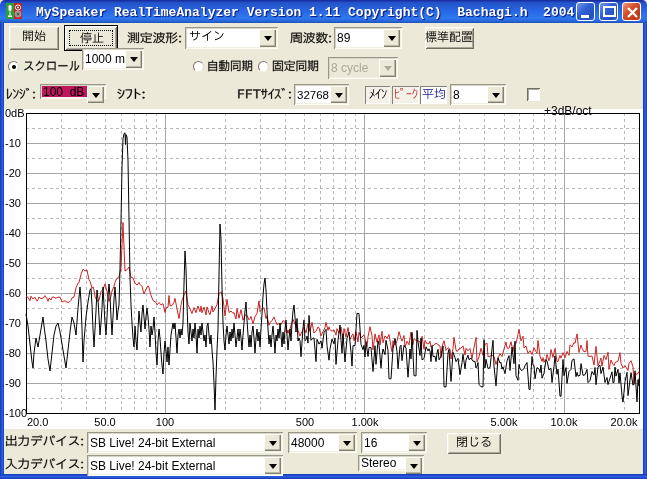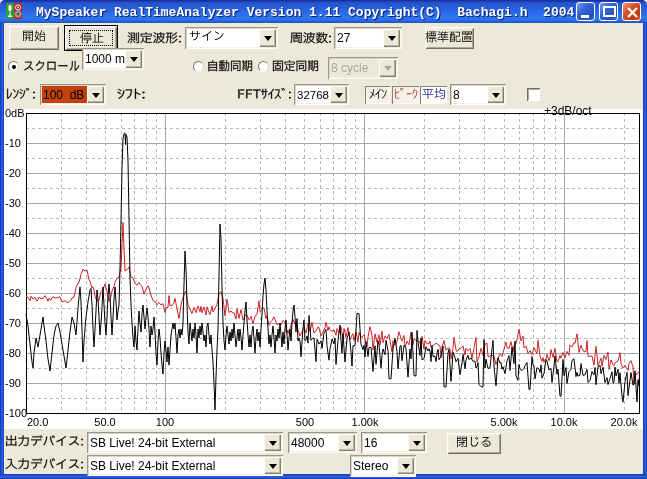--- a/index.html
+++ b/index.html
@@ -149,21 +149,21 @@
         <path d="M11.1 3.276V4.08H8.82V5.136Q8.82 7.416 7.74 8.693999999999999Q6.66 9.972 4.428 10.620000000000001L4.056 9.828Q5.46 9.432 6.312 8.850000000000001Q7.164000000000001 8.268 7.566000000000001 7.3740000000000006Q7.968 6.48 7.968 5.136V4.08H4.008V6.972H3.156V4.08H0.9V3.276H3.156V0.9600000000000009H4.008V3.276H7.968V0.8759999999999994H8.82V3.276Z M22.392 1.6199999999999992Q20.951999999999998 3.1320000000000006 19.02 4.368V10.68H18.132V4.92Q16.02 6.180000000000001 13.548 7.056L13.2 6.252Q15.612 5.436 17.898 4.061999999999999Q20.184 2.6879999999999997 21.816000000000003 0.9960000000000004Z M29.484 4.2Q27.768 3.0360000000000005 25.776 2.112L26.208 1.3559999999999999Q28.212 2.3040000000000003 29.964 3.4800000000000004ZM25.92 9.264Q28.032 8.868 29.52 8.100000000000001Q31.008 7.332000000000001 32.07 6.072000000000001Q33.132 4.812 33.924 2.904L34.656 3.396Q33.468 6.312 31.44 7.92Q29.412 9.528 26.16 10.14Z" fill="#000"></path>
       </svg>
 <div class="cbtn" style="right:2px;top:2px;width:17px;height:18px">
         <span class="arr" style="border-top-color:#000"></span>
       </div>
     </div>
 <div style="position:absolute;left:290px;top:32px;width:44px;height:15px"><svg width="44" height="15">
         <path d="M1.332 0.6959999999999997H11.004V10.152000000000001Q11.004 10.620000000000001 10.794 10.824000000000002Q10.584 11.028 10.116 11.028H8.208L8.028 10.332H10.236V1.3919999999999995H2.1V5.088Q2.1 7.368 1.866 8.736Q1.6320000000000001 10.104000000000001 1.056 11.16L0.384 10.536Q0.924 9.588000000000001 1.1280000000000001 8.376000000000001Q1.332 7.164 1.332 5.04ZM2.604 5.508V4.86H5.712V3.636H2.976V2.9880000000000004H5.712V1.8480000000000008H6.408V2.9880000000000004H9.276V3.636H6.408V4.86H9.636000000000001V5.508ZM3.444 6.48H8.832V9.492H4.164V10.296000000000001H3.444ZM4.164 8.856H8.112V7.104H4.164Z M23.195999999999998 11.208Q21.396 10.404 20.16 9.372Q18.9 10.44 16.98 11.208L16.62 10.488Q18.384 9.84 19.596 8.844000000000001Q18.456 7.716 17.616 6.0840000000000005L18.252 5.712Q19.008 7.248 20.148 8.352Q21.444000000000003 7.08 21.972 5.316H17.052Q17.004 7.212 16.626 8.622Q16.248 10.032 15.456 11.172L14.832 10.608Q15.624 9.588000000000001 15.954 8.178Q16.284 6.768000000000001 16.284 4.824V1.6080000000000005H19.392V0.3000000000000007H20.136000000000003V1.6080000000000005H23.256V2.1959999999999997Q23.04 3.144 22.5 4.104L21.852 3.8280000000000003Q22.044 3.5040000000000004 22.218 3.0900000000000003Q22.392 2.676 22.476 2.3160000000000007H20.124000000000002V4.6080000000000005H22.8V5.196000000000001Q22.176000000000002 7.356 20.724 8.844000000000001Q21.924 9.816 23.532 10.476ZM15.372 2.4000000000000004Q14.280000000000001 1.5359999999999996 13.128 0.9239999999999995L13.524000000000001 0.32399999999999984Q14.76 0.9600000000000009 15.780000000000001 1.8119999999999994ZM19.392 4.6080000000000005V2.3160000000000007H17.052V4.6080000000000005ZM14.688 5.292Q13.572 4.392 12.468 3.7800000000000002L12.864 3.192Q14.028 3.792 15.108 4.704ZM15.24 6.984Q14.892 8.028 14.364 9.126000000000001Q13.836 10.224 13.2 11.112L12.6 10.596Q13.752 9.072000000000001 14.568 6.708Z M35.58 10.536 35.16 11.244Q33.672 9.996 32.688 8.52Q31.560000000000002 10.008000000000001 29.808 11.244L29.52 10.728L29.4 10.92Q28.716 10.452 27.732 9.876Q26.688 10.764000000000001 25.02 11.268L24.732 10.632Q26.196 10.176 27.072 9.504Q26.208 9.036 25.164 8.544Q25.596 7.92 25.908 7.356H24.54V6.720000000000001H26.256Q26.652 5.916 26.832 5.436L27.204 5.5200000000000005V3.2640000000000002H27.12Q27.072 3.9000000000000004 26.466 4.458Q25.86 5.016 24.864 5.5680000000000005L24.516 4.932Q25.296 4.524 25.95 4.0440000000000005Q26.604 3.564 26.916 3.1080000000000005H24.54V2.4720000000000004H27.204V0.32399999999999984H27.912V2.4720000000000004H30.396V3.1080000000000005H27.912V3.6480000000000006H27.96L28.092 3.516Q28.212 3.396 28.272 3.396Q28.344 3.396 28.451999999999998 3.5040000000000004L29.64 4.680000000000001Q30.348 3.7560000000000002 30.762 2.6580000000000004Q31.176000000000002 1.5600000000000005 31.428 0.2400000000000002L32.112 0.34800000000000075Q31.944 1.3079999999999998 31.644 2.1959999999999997H35.472V2.928H34.68Q34.452 5.76 33.144 7.86Q34.032 9.228 35.58 10.536ZM30.108 0.8040000000000003Q29.916 1.1999999999999993 29.646 1.6079999999999997Q29.376 2.016 29.1 2.3040000000000003L28.536 1.8960000000000008Q28.8 1.6199999999999992 29.058 1.2299999999999995Q29.316 0.8399999999999999 29.496000000000002 0.46799999999999997ZM25.956 2.2799999999999994Q25.812 1.9559999999999995 25.548000000000002 1.572Q25.284 1.1880000000000006 24.996 0.8640000000000008L25.572 0.5039999999999996Q25.848 0.8040000000000003 26.124 1.2060000000000004Q26.4 1.6080000000000005 26.556 1.9440000000000008ZM33.948 2.928H31.524Q31.656 4.140000000000001 31.944 5.172000000000001Q32.232 6.204000000000001 32.724000000000004 7.140000000000001Q33.732 5.376 33.948 2.928ZM32.268 7.848000000000001Q31.272 6.072 30.948 3.864Q30.48 4.788 29.856 5.5200000000000005L29.508 5.0040000000000004L29.304000000000002 5.28L27.996 3.96Q27.912 3.8760000000000003 27.912 4.008V5.628H27.48Q27.276 6.204000000000001 27.024 6.720000000000001H30.444V7.356H29.34Q29.028 8.496 28.259999999999998 9.372Q29.136 9.888 29.748 10.308Q31.344 9.156 32.268 7.848000000000001ZM26.712 7.356Q26.46 7.836 26.16 8.292Q27.012 8.676 27.624 9.012Q28.259999999999998 8.364 28.572 7.356Z M37.104 4.524V4.368Q37.104 4.0440000000000005 37.29 3.858Q37.476 3.6719999999999997 37.836 3.6719999999999997Q38.196 3.6719999999999997 38.382 3.858Q38.568 4.0440000000000005 38.568 4.368V4.524Q38.568 4.848 38.382 5.034Q38.196 5.22 37.836 5.22Q37.476 5.22 37.29 5.034Q37.104 4.848 37.104 4.524ZM37.104 9.768V9.612Q37.104 9.288 37.29 9.102Q37.476 8.916 37.836 8.916Q38.196 8.916 38.382 9.102Q38.568 9.288 38.568 9.612V9.768Q38.568 10.092 38.382 10.278Q38.196 10.464 37.836 10.464Q37.476 10.464 37.29 10.278Q37.104 10.092 37.104 9.768Z" fill="#000" stroke="#000" stroke-width="0.25" transform="scale(1.0587,1)"></path>
       </svg></div>
 <div class="cb" style="left:334px;top:27px;width:68px;height:22px;background:#fff">
-      <div style="position:absolute;left:3px;top:50%;transform:translateY(-50%);font:12px 'Liberation Sans',sans-serif;color:#000;white-space:nowrap">27</div>
+      <div style="position:absolute;left:3px;top:50%;transform:translateY(-50%);font:12px 'Liberation Sans',sans-serif;color:#000;white-space:nowrap">89</div>
 <div class="cbtn" style="right:2px;top:2px;width:17px;height:18px">
         <span class="arr" style="border-top-color:#000"></span>
       </div>
     </div>
 <div class="btn" style="left:425px;top:27px;width:49px;height:22px">
       <svg width="49" height="15" style="position:absolute;left:0px;top:4px">
         <path d="M3.972 6.6 3.54 7.056 2.748 5.1000000000000005Q2.724 5.0520000000000005 2.7 5.058Q2.676 5.064 2.676 5.112V11.208H2.016V5.0040000000000004H1.932Q1.824 6.936 0.852 8.52L0.396 7.932Q1.068 6.9 1.44 5.676Q1.812 4.452 1.932 3.2039999999999997H0.5760000000000001V2.5680000000000005H2.016V0.3119999999999994H2.676V2.5680000000000005H3.864V3.2039999999999997H2.676V4.788H2.748L2.892 4.668Q2.988 4.596 3.06 4.596Q3.144 4.596 3.204 4.74ZM4.404 2.2319999999999993H6.372V1.2599999999999998H3.996V0.6240000000000006H11.424V1.2599999999999998H8.964V2.2319999999999993H10.992V4.92H4.404ZM7.008 2.2319999999999993H8.34V1.2599999999999998H7.008ZM6.372 2.8200000000000003H5.064V4.332H6.372ZM8.34 2.8200000000000003H7.008V4.332H8.34ZM10.332 4.332V2.8200000000000003H8.964V4.332ZM10.872 5.808V6.432H4.464V5.808ZM11.424 7.98H8.016V10.356Q8.016 10.752 7.83 10.944Q7.644 11.136000000000001 7.248 11.136000000000001H5.892L5.7 10.488H7.284V7.98H3.984V7.356H11.424ZM6.072 8.82Q5.676 9.36 5.064 9.924Q4.452 10.488 3.84 10.872L3.432 10.284Q4.0200000000000005 9.948 4.602 9.432Q5.184 8.916 5.5680000000000005 8.4ZM9.528 8.412Q9.996 8.772 10.614 9.366Q11.232000000000001 9.96 11.592 10.38L11.088000000000001 10.884Q10.692 10.392 10.097999999999999 9.815999999999999Q9.504 9.24 9.012 8.844000000000001Z M23.448 8.268V8.94H18.288V11.208H17.52V8.94H12.552V8.268H17.52V7.068H16.296V3.2039999999999997Q15.876 3.6719999999999997 15.504 3.984L15.024000000000001 3.4800000000000004Q15.84 2.784 16.433999999999997 1.9499999999999997Q17.028 1.1159999999999997 17.4 0.2159999999999993L18.060000000000002 0.38400000000000034Q17.88 0.9000000000000004 17.568 1.452H19.632Q20.016 0.8640000000000008 20.256 0.26399999999999935L20.928 0.38400000000000034Q20.700000000000003 0.9600000000000009 20.387999999999998 1.452H23.148V2.0999999999999996H20.22V3.096H22.836V3.7199999999999998H20.22V4.74H22.836V5.364H20.22V6.42H23.184V7.068H18.288V8.268ZM15.276 2.0760000000000005Q14.304 1.4640000000000004 13.128 0.9239999999999995L13.512 0.32399999999999984Q14.772 0.8759999999999994 15.66 1.4879999999999995ZM17.16 2.0999999999999996Q17.088 2.2200000000000006 16.992 2.34V3.096H19.548000000000002V2.0999999999999996ZM14.724 4.308Q13.908 3.768 12.624 3.168L13.02 2.58Q14.16 3.048 15.120000000000001 3.7199999999999998ZM16.992 4.74H19.548000000000002V3.7199999999999998H16.992ZM15.684000000000001 5.388Q15.168 6.0120000000000005 14.489999999999998 6.6000000000000005Q13.812 7.188000000000001 13.056000000000001 7.656000000000001L12.612 7.0440000000000005Q13.344 6.6 14.033999999999999 6.036Q14.724 5.472 15.264 4.896ZM19.548000000000002 5.364H16.992V6.42H19.548000000000002Z M26.387999999999998 1.3439999999999994H24.552V0.6839999999999993H30.024V1.3439999999999994H28.368000000000002V2.856H29.82V10.464H25.644V11.256H24.948V2.856H26.387999999999998ZM34.716 7.68 35.4 7.884V10.164Q35.4 10.584 35.232 10.751999999999999Q35.064 10.92 34.644 10.92H32.088Q31.38 10.92 31.055999999999997 10.602Q30.732 10.284 30.732 9.588000000000001V4.668H34.272V1.3919999999999995H30.408V0.6839999999999993H35.016V5.376H31.476V9.396Q31.476 9.744 31.542 9.911999999999999Q31.608 10.08 31.776 10.14Q31.944 10.200000000000001 32.304 10.200000000000001H34.716ZM27.036 2.856H27.72V1.3439999999999994H27.036ZM28.536 6.516Q27.72 6.516 27.72 5.640000000000001V3.492H27.036Q27.024 4.8 26.808 5.67Q26.592 6.54 26.064 7.164L25.644 6.756V7.764H29.148V6.516ZM26.448 3.492H25.644V6.6240000000000006Q26.088 6.12 26.268 5.3580000000000005Q26.448 4.596 26.448 3.5040000000000004ZM29.148 5.904V3.492H28.32V5.46Q28.32 5.724 28.404 5.814Q28.488 5.904 28.728 5.904ZM25.644 8.4V9.792H29.148V8.4Z M47.424 3.5040000000000004V4.1160000000000005H42.480000000000004L42.36 4.452Q42.275999999999996 4.716 42.204 4.896H46.152V9.36H39.384V4.896H41.46Q41.7 4.26 41.748 4.1160000000000005H36.576V3.5040000000000004H41.94Q42.108000000000004 2.832 42.12 2.7720000000000002H36.972V0.5999999999999996H47.028V2.7720000000000002H42.852000000000004L42.66 3.5040000000000004ZM40.08 1.1999999999999993H37.692V2.1720000000000006H40.08ZM40.764 1.1999999999999993V2.1720000000000006H43.128V1.1999999999999993ZM43.824 2.1720000000000006H46.308V1.1999999999999993H43.824ZM37.284 5.04H38.04V10.044H47.376V10.68H38.04V11.268H37.284ZM40.104 6.180000000000001H45.432V5.46H40.104ZM45.432 6.732H40.104V7.452H45.432ZM40.104 8.004000000000001V8.784H45.432V8.004000000000001Z" fill="#000"></path>
       </svg>
     </div>
 <div class="radio" style="left:8px;top:61px">
@@ -188,21 +188,21 @@
       </svg></div>
 <div class="cb" style="left:328px;top:57px;width:70px;height:22px;background:#ece9d8">
       <div style="position:absolute;left:3px;top:50%;transform:translateY(-50%);font:12px 'Liberation Sans',sans-serif;color:#aca899;white-space:nowrap">8 cycle</div>
 <div class="cbtn" style="right:2px;top:2px;width:17px;height:18px">
         <span class="arr" style="border-top-color:#aca899"></span>
       </div>
     </div>
 <div style="position:absolute;left:6px;top:88px;width:32px;height:15px"><svg width="32" height="15">
         <path d="M5.532 4.968Q5.0280000000000005 7.116 4.0680000000000005 8.562000000000001Q3.108 10.008000000000001 1.86 10.644H1.116V0.8160000000000007H1.8840000000000001V9.768Q2.916 9.036 3.6420000000000003 7.824Q4.368 6.612 4.812 4.716Z M8.364 4.2Q8.028 3.6719999999999997 7.464 2.9759999999999995Q6.9 2.2799999999999994 6.348 1.7040000000000006L6.864 1.1519999999999992Q7.4399999999999995 1.7400000000000002 8.016 2.442Q8.592 3.144 8.916 3.6480000000000006ZM6.732 9.9Q7.932 9.216000000000001 8.748000000000001 8.208Q9.564 7.2 10.092 5.736000000000001Q10.620000000000001 4.272 10.943999999999999 2.1839999999999993L11.652000000000001 2.532Q11.208 5.604 10.14 7.536Q9.072 9.468 7.236 10.584Z M14.952 3.216Q14.1 2.388 12.828 1.5600000000000005L13.212 0.9359999999999999Q14.532 1.8119999999999994 15.36 2.5920000000000005ZM13.068 9.948Q14.256 9.336 15.006 8.352Q15.756 7.368 16.194 5.928000000000001Q16.631999999999998 4.488 16.92 2.34L17.616 2.7Q17.22 5.808 16.284 7.71Q15.347999999999999 9.612 13.548 10.632ZM14.436 6.132000000000001Q13.392 5.172000000000001 12.276 4.464L12.624 3.8040000000000003Q13.848 4.596 14.796 5.448Z M20.688 2.2200000000000006Q20.124 0.9719999999999995 19.548000000000002 0.09600000000000009L20.208 -0.19200000000000017Q20.892 0.8879999999999999 21.324 1.9320000000000004ZM19.32 2.7720000000000002Q18.888 1.6920000000000002 18.204 0.6240000000000006L18.876 0.32399999999999984Q19.62 1.5600000000000005 19.98 2.484Z M25.104 4.524V4.368Q25.104 4.0440000000000005 25.29 3.858Q25.476 3.6719999999999997 25.836 3.6719999999999997Q26.196 3.6719999999999997 26.382 3.858Q26.568 4.0440000000000005 26.568 4.368V4.524Q26.568 4.848 26.382 5.034Q26.196 5.22 25.836 5.22Q25.476 5.22 25.29 5.034Q25.104 4.848 25.104 4.524ZM25.104 9.768V9.612Q25.104 9.288 25.29 9.102Q25.476 8.916 25.836 8.916Q26.196 8.916 26.382 9.102Q26.568 9.288 26.568 9.612V9.768Q26.568 10.092 26.382 10.278Q26.196 10.464 25.836 10.464Q25.476 10.464 25.29 10.278Q25.104 10.092 25.104 9.768Z" fill="#000" stroke="#000" stroke-width="0.25" transform="scale(1.0841,1)"></path>
       </svg></div>
-<div class="cb" style="left:40px;top:84px;width:66px;height:21px;background:#c2410c">
+<div class="cb" style="left:40px;top:84px;width:66px;height:15px;background:#be185d">
       <div style="position:absolute;left:3px;top:50%;transform:translateY(-50%);font:12px 'Liberation Sans',sans-serif;color:#000;white-space:nowrap">100&nbsp;&nbsp;dB</div>
 <div class="cbtn" style="right:2px;top:2px;width:17px;height:17px">
         <span class="arr" style="border-top-color:#000"></span>
       </div>
     </div>
 <div style="position:absolute;left:117px;top:88px;width:31px;height:15px"><svg width="31" height="15">
         <path d="M2.952 3.216Q2.1 2.388 0.8280000000000001 1.5600000000000005L1.212 0.9359999999999999Q2.532 1.8119999999999994 3.36 2.5920000000000005ZM1.068 9.948Q2.2560000000000002 9.336 3.0060000000000002 8.352Q3.7560000000000002 7.368 4.194 5.928000000000001Q4.632 4.488 4.92 2.34L5.6160000000000005 2.7Q5.22 5.808 4.284 7.71Q3.348 9.612 1.548 10.632ZM2.436 6.132000000000001Q1.3920000000000001 5.172000000000001 0.276 4.464L0.624 3.8040000000000003Q1.848 4.596 2.7960000000000003 5.448Z M6.468 1.5359999999999996H11.136Q11.123999999999999 4.0920000000000005 10.794 5.8020000000000005Q10.464 7.5120000000000005 9.738 8.682Q9.012 9.852 7.776 10.704L7.248 10.008000000000001Q8.376 9.252 9.030000000000001 8.256Q9.684000000000001 7.26 9.99 5.843999999999999Q10.296 4.428 10.344000000000001 2.3160000000000007H6.468Z M17.195999999999998 7.0920000000000005Q16.524 6.552 15.708 5.994Q14.892 5.436 14.184000000000001 5.0280000000000005V10.74H13.392V0.7799999999999994H14.184000000000001V4.0440000000000005Q16.152 5.256 17.604 6.384Z M19.104 4.524V4.368Q19.104 4.0440000000000005 19.29 3.858Q19.476 3.6719999999999997 19.836 3.6719999999999997Q20.196 3.6719999999999997 20.382 3.858Q20.568 4.0440000000000005 20.568 4.368V4.524Q20.568 4.848 20.382 5.034Q20.196 5.22 19.836 5.22Q19.476 5.22 19.29 5.034Q19.104 4.848 19.104 4.524ZM19.104 9.768V9.612Q19.104 9.288 19.29 9.102Q19.476 8.916 19.836 8.916Q20.196 8.916 20.382 9.102Q20.568 9.288 20.568 9.612V9.768Q20.568 10.092 20.382 10.278Q20.196 10.464 19.836 10.464Q19.476 10.464 19.29 10.278Q19.104 10.092 19.104 9.768Z" fill="#000" stroke="#000" stroke-width="0.25" transform="scale(1.3381,1)"></path>
       </svg></div>
 <div style="position:absolute;left:237px;top:88px;width:57px;height:15px"><svg width="57" height="15">
         <path d="M2.196 6.3V10.32H1.188V1.524000000000001H6.384V2.412H2.196V5.412H6.0360000000000005V6.3Z M9.228 6.3V10.32H8.22V1.524000000000001H13.416V2.412H9.228V5.412H13.068000000000001V6.3Z M21.0 1.524000000000001V2.412H18.168V10.32H17.16V2.412H14.328V1.524000000000001Z M27.024 3.1799999999999997V3.9240000000000004H25.956V5.868Q25.956 7.0920000000000005 25.716 7.968000000000001Q25.476 8.844000000000001 24.954 9.516000000000002Q24.432 10.188 23.544 10.788L23.052 10.14Q23.868 9.6 24.336 9.024000000000001Q24.804 8.448 25.008 7.698Q25.212 6.948 25.212 5.868V3.9240000000000004H23.375999999999998V6.9H22.631999999999998V3.9240000000000004H21.503999999999998V3.1799999999999997H22.631999999999998V0.9120000000000008H23.375999999999998V3.1799999999999997H25.212V0.8520000000000003H25.956V3.1799999999999997Z M32.952 1.1999999999999993Q32.196 2.7359999999999998 31.14 4.0680000000000005V10.74H30.348V5.0040000000000004Q29.195999999999998 6.252 28.02 7.08L27.552 6.372Q28.932 5.412 30.168 3.972Q31.404 2.532 32.28 0.7560000000000002Z M38.544 10.548Q38.111999999999995 9.780000000000001 37.583999999999996 8.982000000000001Q37.056 8.184000000000001 36.54 7.548Q35.58 9.348 33.94799999999999 10.68L33.431999999999995 10.008000000000001Q35.07599999999999 8.688 35.99999999999999 6.876Q36.92399999999999 5.064 37.175999999999995 2.292H34.019999999999996V1.5359999999999996H37.992Q37.824 4.62 36.888 6.804Q37.488 7.536 38.07599999999999 8.388Q38.663999999999994 9.24 39.096 10.032Z M41.952 2.2200000000000006Q41.388 0.9719999999999995 40.812 0.09600000000000009L41.471999999999994 -0.19200000000000017Q42.156 0.8879999999999999 42.587999999999994 1.9320000000000004ZM40.583999999999996 2.7720000000000002Q40.151999999999994 1.6920000000000002 39.467999999999996 0.6240000000000006L40.13999999999999 0.32399999999999984Q40.88399999999999 1.5600000000000005 41.24399999999999 2.484Z M46.367999999999995 4.524V4.368Q46.367999999999995 4.0440000000000005 46.553999999999995 3.858Q46.739999999999995 3.6719999999999997 47.099999999999994 3.6719999999999997Q47.459999999999994 3.6719999999999997 47.645999999999994 3.858Q47.831999999999994 4.0440000000000005 47.831999999999994 4.368V4.524Q47.831999999999994 4.848 47.645999999999994 5.034Q47.459999999999994 5.22 47.099999999999994 5.22Q46.739999999999995 5.22 46.553999999999995 5.034Q46.367999999999995 4.848 46.367999999999995 4.524ZM46.367999999999995 9.768V9.612Q46.367999999999995 9.288 46.553999999999995 9.102Q46.739999999999995 8.916 47.099999999999994 8.916Q47.459999999999994 8.916 47.645999999999994 9.102Q47.831999999999994 9.288 47.831999999999994 9.612V9.768Q47.831999999999994 10.092 47.645999999999994 10.278Q47.459999999999994 10.464 47.099999999999994 10.464Q46.739999999999995 10.464 46.553999999999995 10.278Q46.367999999999995 10.092 46.367999999999995 9.768Z" fill="#000" stroke="#000" stroke-width="0.25" transform="scale(1.1239,1)"></path>
@@ -264,18 +264,18 @@
     </div>
 <div style="position:absolute;left:5px;top:458px;width:81px;height:15px"><svg width="81" height="15">
         <path d="M6.432 3.492Q6.432 4.92 6.888 6.03Q7.344 7.140000000000001 8.424 8.172Q9.504 9.204 11.4 10.344L10.908 11.040000000000001Q9.228 10.008000000000001 8.202 9.072Q7.176 8.136 6.666 7.17Q6.156 6.204000000000001 6.0600000000000005 5.064H5.976Q5.88 6.204000000000001 5.3759999999999994 7.176Q4.872 8.148 3.84 9.084Q2.8080000000000003 10.02 1.092 11.064L0.6 10.356Q2.532 9.216000000000001 3.618 8.184000000000001Q4.704 7.152 5.16 6.042Q5.6160000000000005 4.932 5.6160000000000005 3.492V1.6920000000000002H2.412V0.9600000000000009H6.432Z M17.676000000000002 2.6879999999999997H22.631999999999998V3.468Q22.631999999999998 7.416 22.224 9.132Q21.996000000000002 10.068 21.426000000000002 10.422Q20.856 10.776 19.788 10.776H18.060000000000002L17.868000000000002 9.984H19.656Q20.244 9.984 20.586 9.882000000000001Q20.928 9.780000000000001 21.119999999999997 9.546000000000001Q21.311999999999998 9.312000000000001 21.42 8.892Q21.804000000000002 7.452 21.804000000000002 4.0200000000000005V3.4320000000000004H17.676000000000002Q17.628 5.208 17.22 6.558Q16.812 7.908 15.846 9.036Q14.879999999999999 10.164 13.188 11.088000000000001L12.696 10.392Q14.280000000000001 9.528 15.174000000000001 8.514Q16.068 7.5 16.44 6.282Q16.812 5.064 16.86 3.4320000000000004H12.936V2.6879999999999997H16.872V0.3360000000000003H17.676000000000002Z M34.74 0.2159999999999993Q35.364000000000004 1.2599999999999998 35.808 2.364L35.172 2.6400000000000006Q34.620000000000005 1.3800000000000008 34.068 0.4920000000000009ZM33.792 3.168Q33.372 2.088000000000001 32.712 0.9960000000000004L33.396 0.7080000000000002Q34.08 1.92 34.452 2.8920000000000003ZM26.1 1.4399999999999995H32.58V2.2799999999999994H26.1ZM25.032 5.244V4.416H34.848V5.244H30.504V5.964Q30.504 7.764 29.706000000000003 8.904Q28.908 10.044 27.216 10.752L26.736 9.96Q28.296 9.312000000000001 28.968 8.394000000000002Q29.64 7.476000000000001 29.64 5.964V5.244Z M47.256 2.5920000000000005Q46.656 1.3559999999999999 46.104 0.5519999999999996L46.752 0.25200000000000067Q47.412 1.2479999999999993 47.88 2.292ZM45.9 3.1559999999999997Q45.432 2.088000000000001 44.772 1.1039999999999992L45.444 0.7919999999999998Q46.176 1.9800000000000004 46.548 2.856ZM36.792 9.828Q38.052 8.1 38.682 6.198Q39.312 4.296 39.504 1.6199999999999992L40.38 1.6799999999999997Q40.176 4.452 39.516000000000005 6.48Q38.856 8.508000000000001 37.572 10.32ZM44.016 1.6199999999999992Q44.208 4.236 44.855999999999995 6.156000000000001Q45.504 8.076 46.74 9.828L45.948 10.32Q44.676 8.484 44.010000000000005 6.45Q43.344 4.416 43.14 1.6799999999999997Z M58.391999999999996 1.6199999999999992Q56.952 3.1320000000000006 55.02 4.368V10.68H54.132V4.92Q52.02 6.180000000000001 49.548 7.056L49.2 6.252Q51.612 5.436 53.897999999999996 4.061999999999999Q56.184 2.6879999999999997 57.816 0.9960000000000004Z M70.29599999999999 10.272Q68.508 8.484 66.648 7.176Q65.7 8.148 64.464 8.940000000000001Q63.228 9.732000000000001 61.776 10.308L61.344 9.516Q64.176 8.436 65.982 6.606Q67.788 4.776 68.292 2.4960000000000004H62.232V1.6799999999999997H69.252Q69.252 2.1240000000000006 69.084 2.8440000000000003Q68.664 4.824 67.212 6.552Q69.084 7.896000000000001 70.836 9.612Z M73.104 4.524V4.368Q73.104 4.0440000000000005 73.28999999999999 3.858Q73.476 3.6719999999999997 73.836 3.6719999999999997Q74.196 3.6719999999999997 74.382 3.858Q74.568 4.0440000000000005 74.568 4.368V4.524Q74.568 4.848 74.382 5.034Q74.196 5.22 73.836 5.22Q73.476 5.22 73.28999999999999 5.034Q73.104 4.848 73.104 4.524ZM73.104 9.768V9.612Q73.104 9.288 73.28999999999999 9.102Q73.476 8.916 73.836 8.916Q74.196 8.916 74.382 9.102Q74.568 9.288 74.568 9.612V9.768Q74.568 10.092 74.382 10.278Q74.196 10.464 73.836 10.464Q73.476 10.464 73.28999999999999 10.278Q73.104 10.092 73.104 9.768Z" fill="#000" stroke="#000" stroke-width="0.25" transform="scale(1.0440,1)"></path>
       </svg></div>
 <div class="cb" style="left:87px;top:455px;width:196px;height:21px;background:#fff">
       <div style="position:absolute;left:3px;top:50%;transform:translateY(-50%);font:12px 'Liberation Sans',sans-serif;color:#000;white-space:nowrap">SB Live! 24-bit External</div>
 <div class="cbtn" style="right:2px;top:2px;width:17px;height:17px">
         <span class="arr" style="border-top-color:#000"></span>
       </div>
     </div>
-<div class="cb" style="left:350px;top:455px;width:66px;height:22px;background:#fff">
+<div class="cb" style="left:358px;top:455px;width:66px;height:16px;background:#fff">
       <div style="position:absolute;left:3px;top:50%;transform:translateY(-50%);font:12px 'Liberation Sans',sans-serif;color:#000;white-space:nowrap">Stereo</div>
 <div class="cbtn" style="right:2px;top:2px;width:17px;height:17px">
         <span class="arr" style="border-top-color:#000"></span>
       </div>
     </div>
 </div>
 </body></html>

